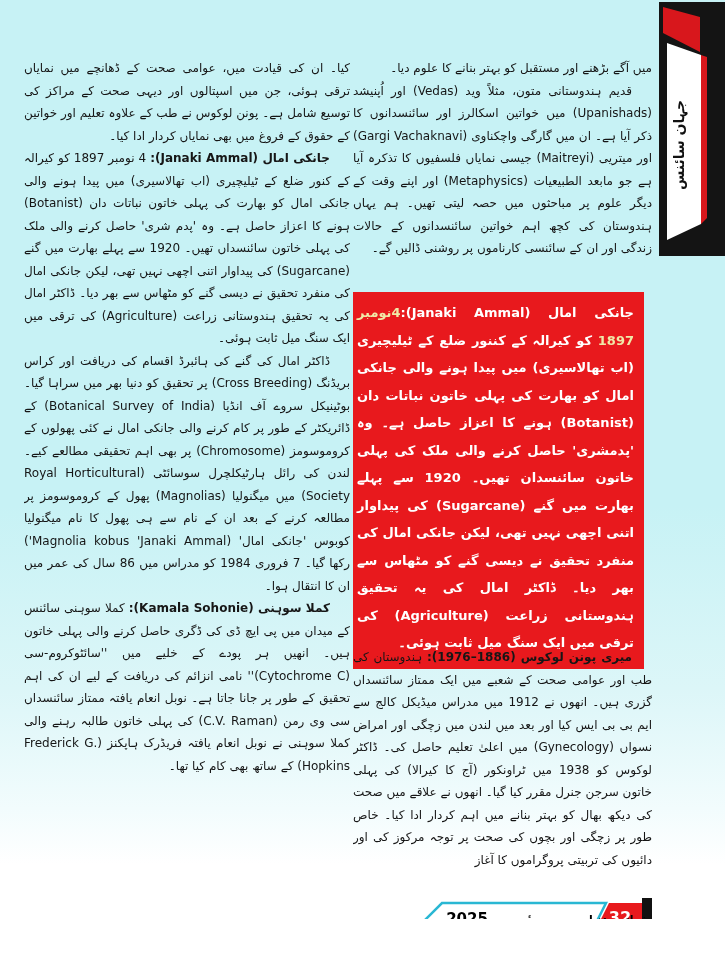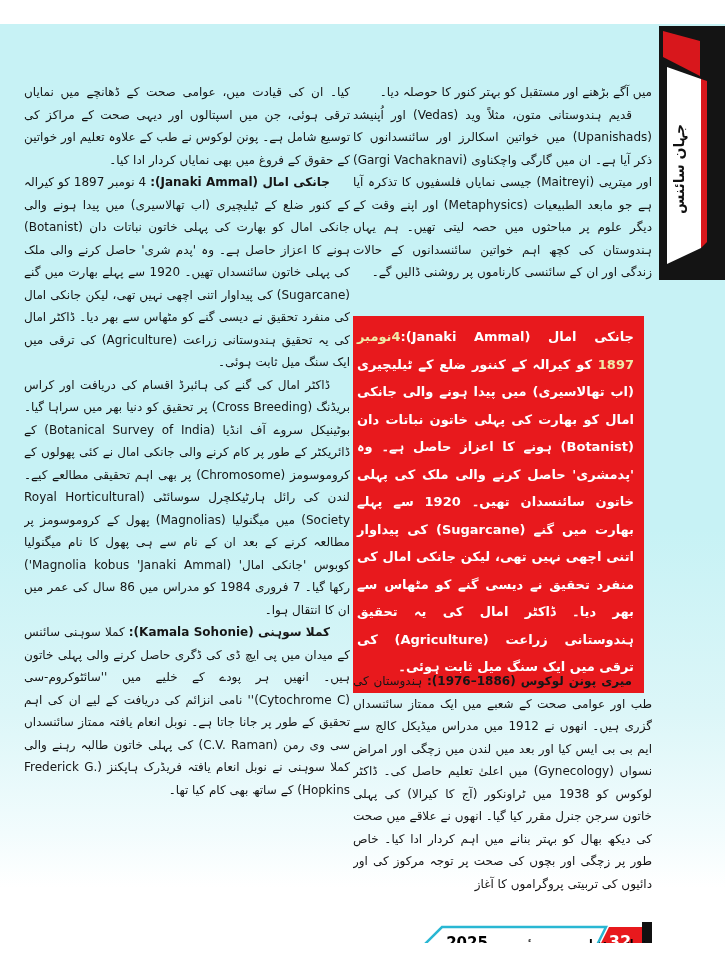--- a/index.html
+++ b/index.html
@@ -1,19 +1,19 @@
 <!DOCTYPE html>
 <html lang="ur"><head>
 <meta charset="utf-8">
 <style>
   html,body{margin:0;padding:0;background:#fff;}
   .page{
     position:relative;width:725px;height:919px;overflow:hidden;
     background:linear-gradient(180deg,#c7f2f5 0%,#c7f2f5 55%,#dcf6f8 75%,#f2fcfd 88%,#ffffff 94%,#ffffff 100%);
-    font-family:"DejaVu Sans",sans-serif;color:#161616;margin-top:24px;
+    font-family:"DejaVu Sans",sans-serif;color:#161616;
   }
   .col{position:absolute;overflow:hidden;}
   .col-left{top:57px;left:24px;width:326px;height:848px;}
   .col-right-top{top:57px;left:353px;width:299px;height:233px;}
   .col-right-bottom{top:646px;left:353px;width:299px;height:232px;}
   p.body-par{
     margin:0;direction:rtl;unicode-bidi:embed;text-align:justify;
     font-size:12px;line-height:22.5px;color:#161616;
   }
   p.indent{text-indent:20px;}
@@ -38,21 +38,21 @@
 <div class="page">
 
   <div class="col col-left">
     <p class="body-par"><span class="lead"></span> <span>کیا۔ ان کی قیادت میں، عوامی صحت کے ڈھانچے میں نمایاں ترقی ہوئی، جن میں اسپتالوں اور دیہی صحت کے مراکز کی توسیع شامل ہے۔ پونن لوکوس نے طب کے علاوہ تعلیم اور خواتین کے حقوق کے فروغ میں بھی نمایاں کردار ادا کیا۔</span></p>
     <p class="body-par indent"><span class="lead">جانکی امال (Janaki Ammal):</span> <span>4 نومبر 1897 کو کیرالہ کے کنور ضلع کے ٹیلیچیری (اب تھالاسیری) میں پیدا ہونے والی جانکی امال کو بھارت کی پہلی خاتون نباتات دان (Botanist) ہونے کا اعزاز حاصل ہے۔ وہ 'پدم شری' حاصل کرنے والی ملک کی پہلی خاتون سائنسداں تھیں۔ 1920 سے پہلے بھارت میں گنے (Sugarcane) کی پیداوار اتنی اچھی نہیں تھی، لیکن جانکی امال کی منفرد تحقیق نے دیسی گنے کو مٹھاس سے بھر دیا۔ ڈاکٹر امال کی یہ تحقیق ہندوستانی زراعت (Agriculture) کی ترقی میں ایک سنگ میل ثابت ہوئی۔</span></p>
     <p class="body-par indent"><span class="lead"></span> <span>ڈاکٹر امال کی گنے کی ہائبرڈ اقسام کی دریافت اور کراس بریڈنگ (Cross Breeding) پر تحقیق کو دنیا بھر میں سراہا گیا۔ بوٹینیکل سروے آف انڈیا (Botanical Survey of India) کے ڈائریکٹر کے طور پر کام کرنے والی جانکی امال نے کئی پھولوں کے کروموسومز (Chromosome) پر بھی اہم تحقیقی مطالعے کیے۔ لندن کی رائل ہارٹیکلچرل سوسائٹی (Royal Horticultural Society) میں میگنولیا (Magnolias) پھول کے کروموسومز پر مطالعہ کرنے کے بعد ان کے نام سے ہی پھول کا نام میگنولیا کوبوس 'جانکی امال' (Magnolia kobus 'Janaki Ammal') رکھا گیا۔ 7 فروری 1984 کو مدراس میں 86 سال کی عمر میں ان کا انتقال ہوا۔</span></p>
     <p class="body-par indent"><span class="lead">کملا سوہنی (Kamala Sohonie):</span> <span>کملا سوہنی سائنس کے میدان میں پی ایچ ڈی کی ڈگری حاصل کرنے والی پہلی خاتون ہیں۔ انھیں ہر پودے کے خلیے میں ''سائٹوکروم-سی (Cytochrome C)'' نامی انزائم کی دریافت کے لیے ان کی اہم تحقیق کے طور پر جانا جاتا ہے۔ نوبل انعام یافتہ ممتاز سائنسداں سی وی رمن (C.V. Raman) کی پہلی خاتون طالبہ رہنے والی کملا سوہنی نے نوبل انعام یافتہ فریڈرک ہاپکنز (Frederick G. Hopkins) کے ساتھ بھی کام کیا تھا۔</span></p>
   </div>
 
   <div class="col col-right-top">
-    <p class="body-par"><span>میں آگے بڑھنے اور مستقبل کو بہتر کنور کا حوصلہ دیا۔</span></p>
+    <p class="body-par"><span>میں آگے بڑھنے اور مستقبل کو بہتر بنانے کا علوم دیا۔</span></p>
     <p class="body-par indent"><span>قدیم ہندوستانی متون، مثلاً وید (Vedas) اور اُپنیشد (Upanishads) میں خواتین اسکالرز اور سائنسدانوں کا ذکر آیا ہے۔ ان میں گارگی واچکناوی (Gargi Vachaknavi) اور میتریی (Maitreyi) جیسی نمایاں فلسفیوں کا تذکرہ آیا ہے جو مابعد الطبیعیات (Metaphysics) اور اپنے وقت کے دیگر علوم پر مباحثوں میں حصہ لیتی تھیں۔ ہم یہاں ہندوستان کی کچھ اہم خواتین سائنسدانوں کے حالات زندگی اور ان کے سائنسی کارناموں پر روشنی ڈالیں گے۔</span></p>
   </div>
 
   <div class="red-box">
     <p><span class="rb-heading">جانکی امال (Janaki Ammal):</span><span class="rb-date">4نومبر 1897</span> <span>کو کیرالہ کے کننور ضلع کے ٹیلیچیری (اب تھالاسیری) میں پیدا ہونے والی جانکی امال کو بھارت کی پہلی خاتون نباتات دان (Botanist) ہونے کا اعزاز حاصل ہے۔ وہ 'پدمشری' حاصل کرنے والی ملک کی پہلی خاتون سائنسدان تھیں۔ 1920 سے پہلے بھارت میں گنے (Sugarcane) کی پیداوار اتنی اچھی نہیں تھی، لیکن جانکی امال کی منفرد تحقیق نے دیسی گنے کو مٹھاس سے بھر دیا۔ ڈاکٹر امال کی یہ تحقیق ہندوستانی زراعت (Agriculture) کی ترقی میں ایک سنگ میل ثابت ہوئی۔</span></p>
   </div>
 
   <div class="col col-right-bottom">
     <p class="body-par indent"><span class="lead">میری پونن لوکوس (1886–1976):</span> <span>ہندوستان کی طب اور عوامی صحت کے شعبے میں ایک ممتاز سائنسداں گزری ہیں۔ انھوں نے 1912 میں مدراس میڈیکل کالج سے ایم بی بی ایس کیا اور بعد میں لندن میں زچگی اور امراض نسواں (Gynecology) میں اعلیٰ تعلیم حاصل کی۔ ڈاکٹر لوکوس کو 1938 میں ٹراونکور (آج کا کیرالا) کی پہلی خاتون سرجن جنرل مقرر کیا گیا۔ انھوں نے علاقے میں صحت کی دیکھ بھال کو بہتر بنانے میں اہم کردار ادا کیا۔ خاص طور پر زچگی اور بچوں کی صحت پر توجہ مرکوز کی اور دائیوں کی تربیتی پروگراموں کا آغاز</span></p>
   </div>

